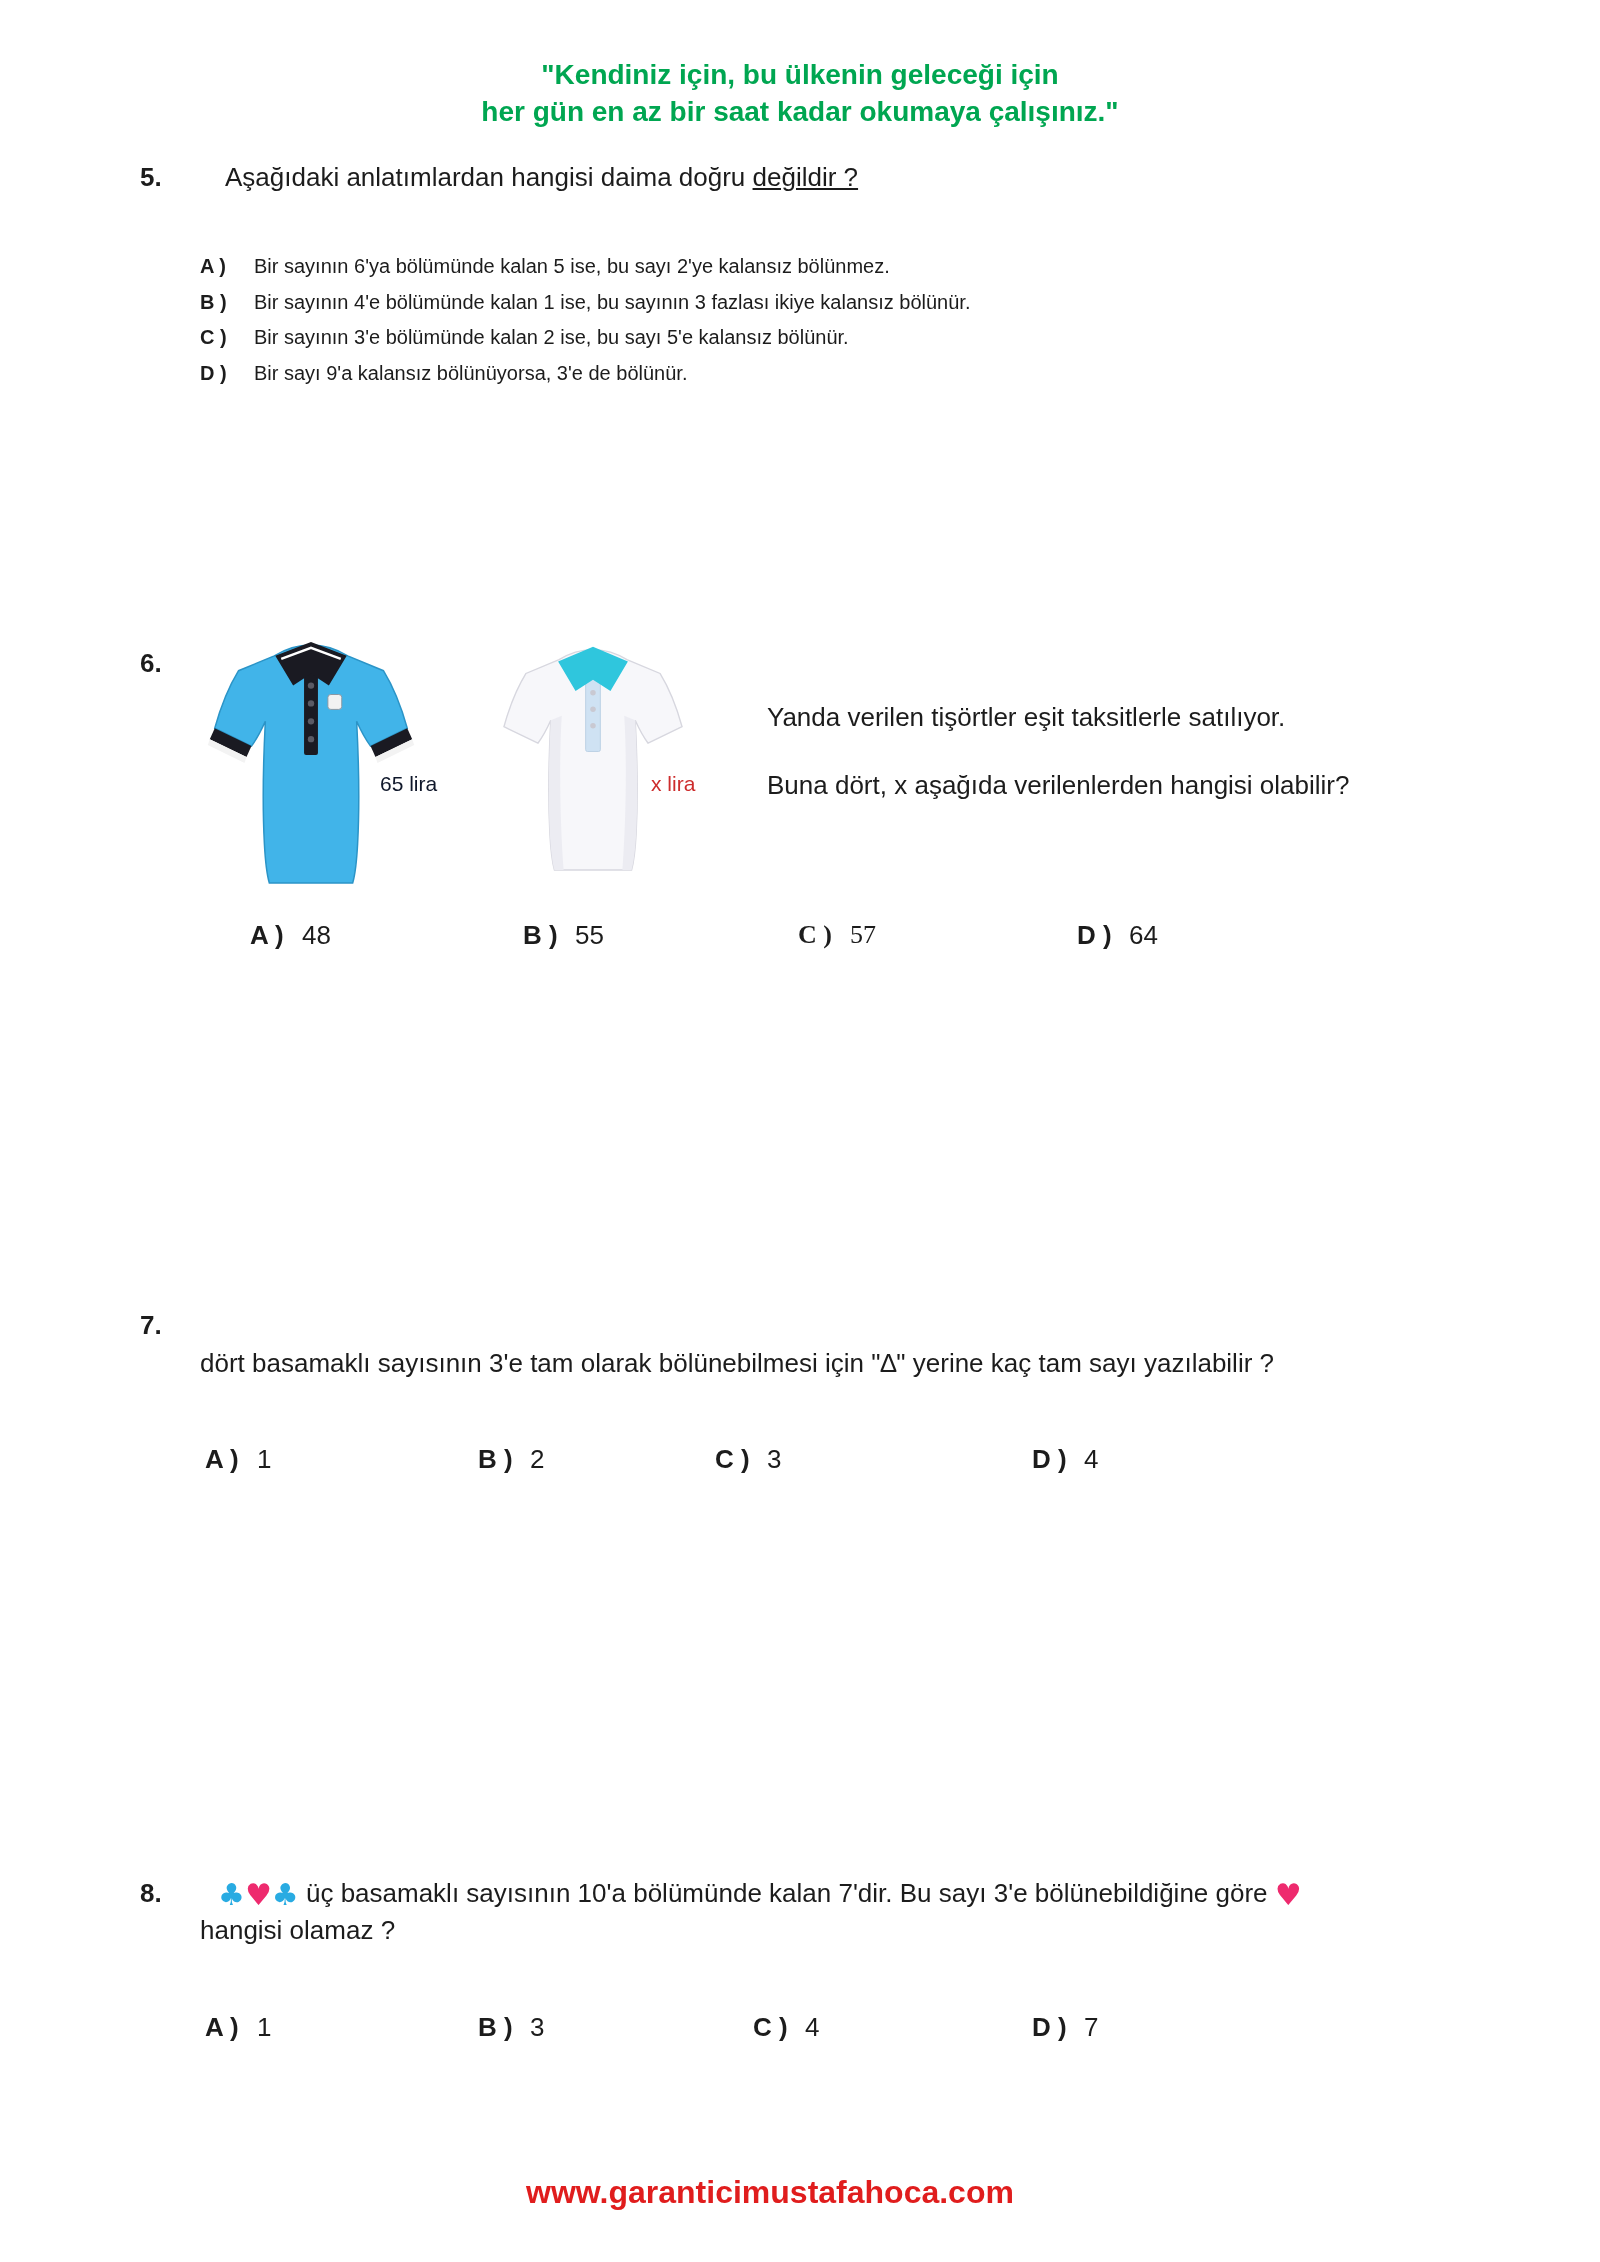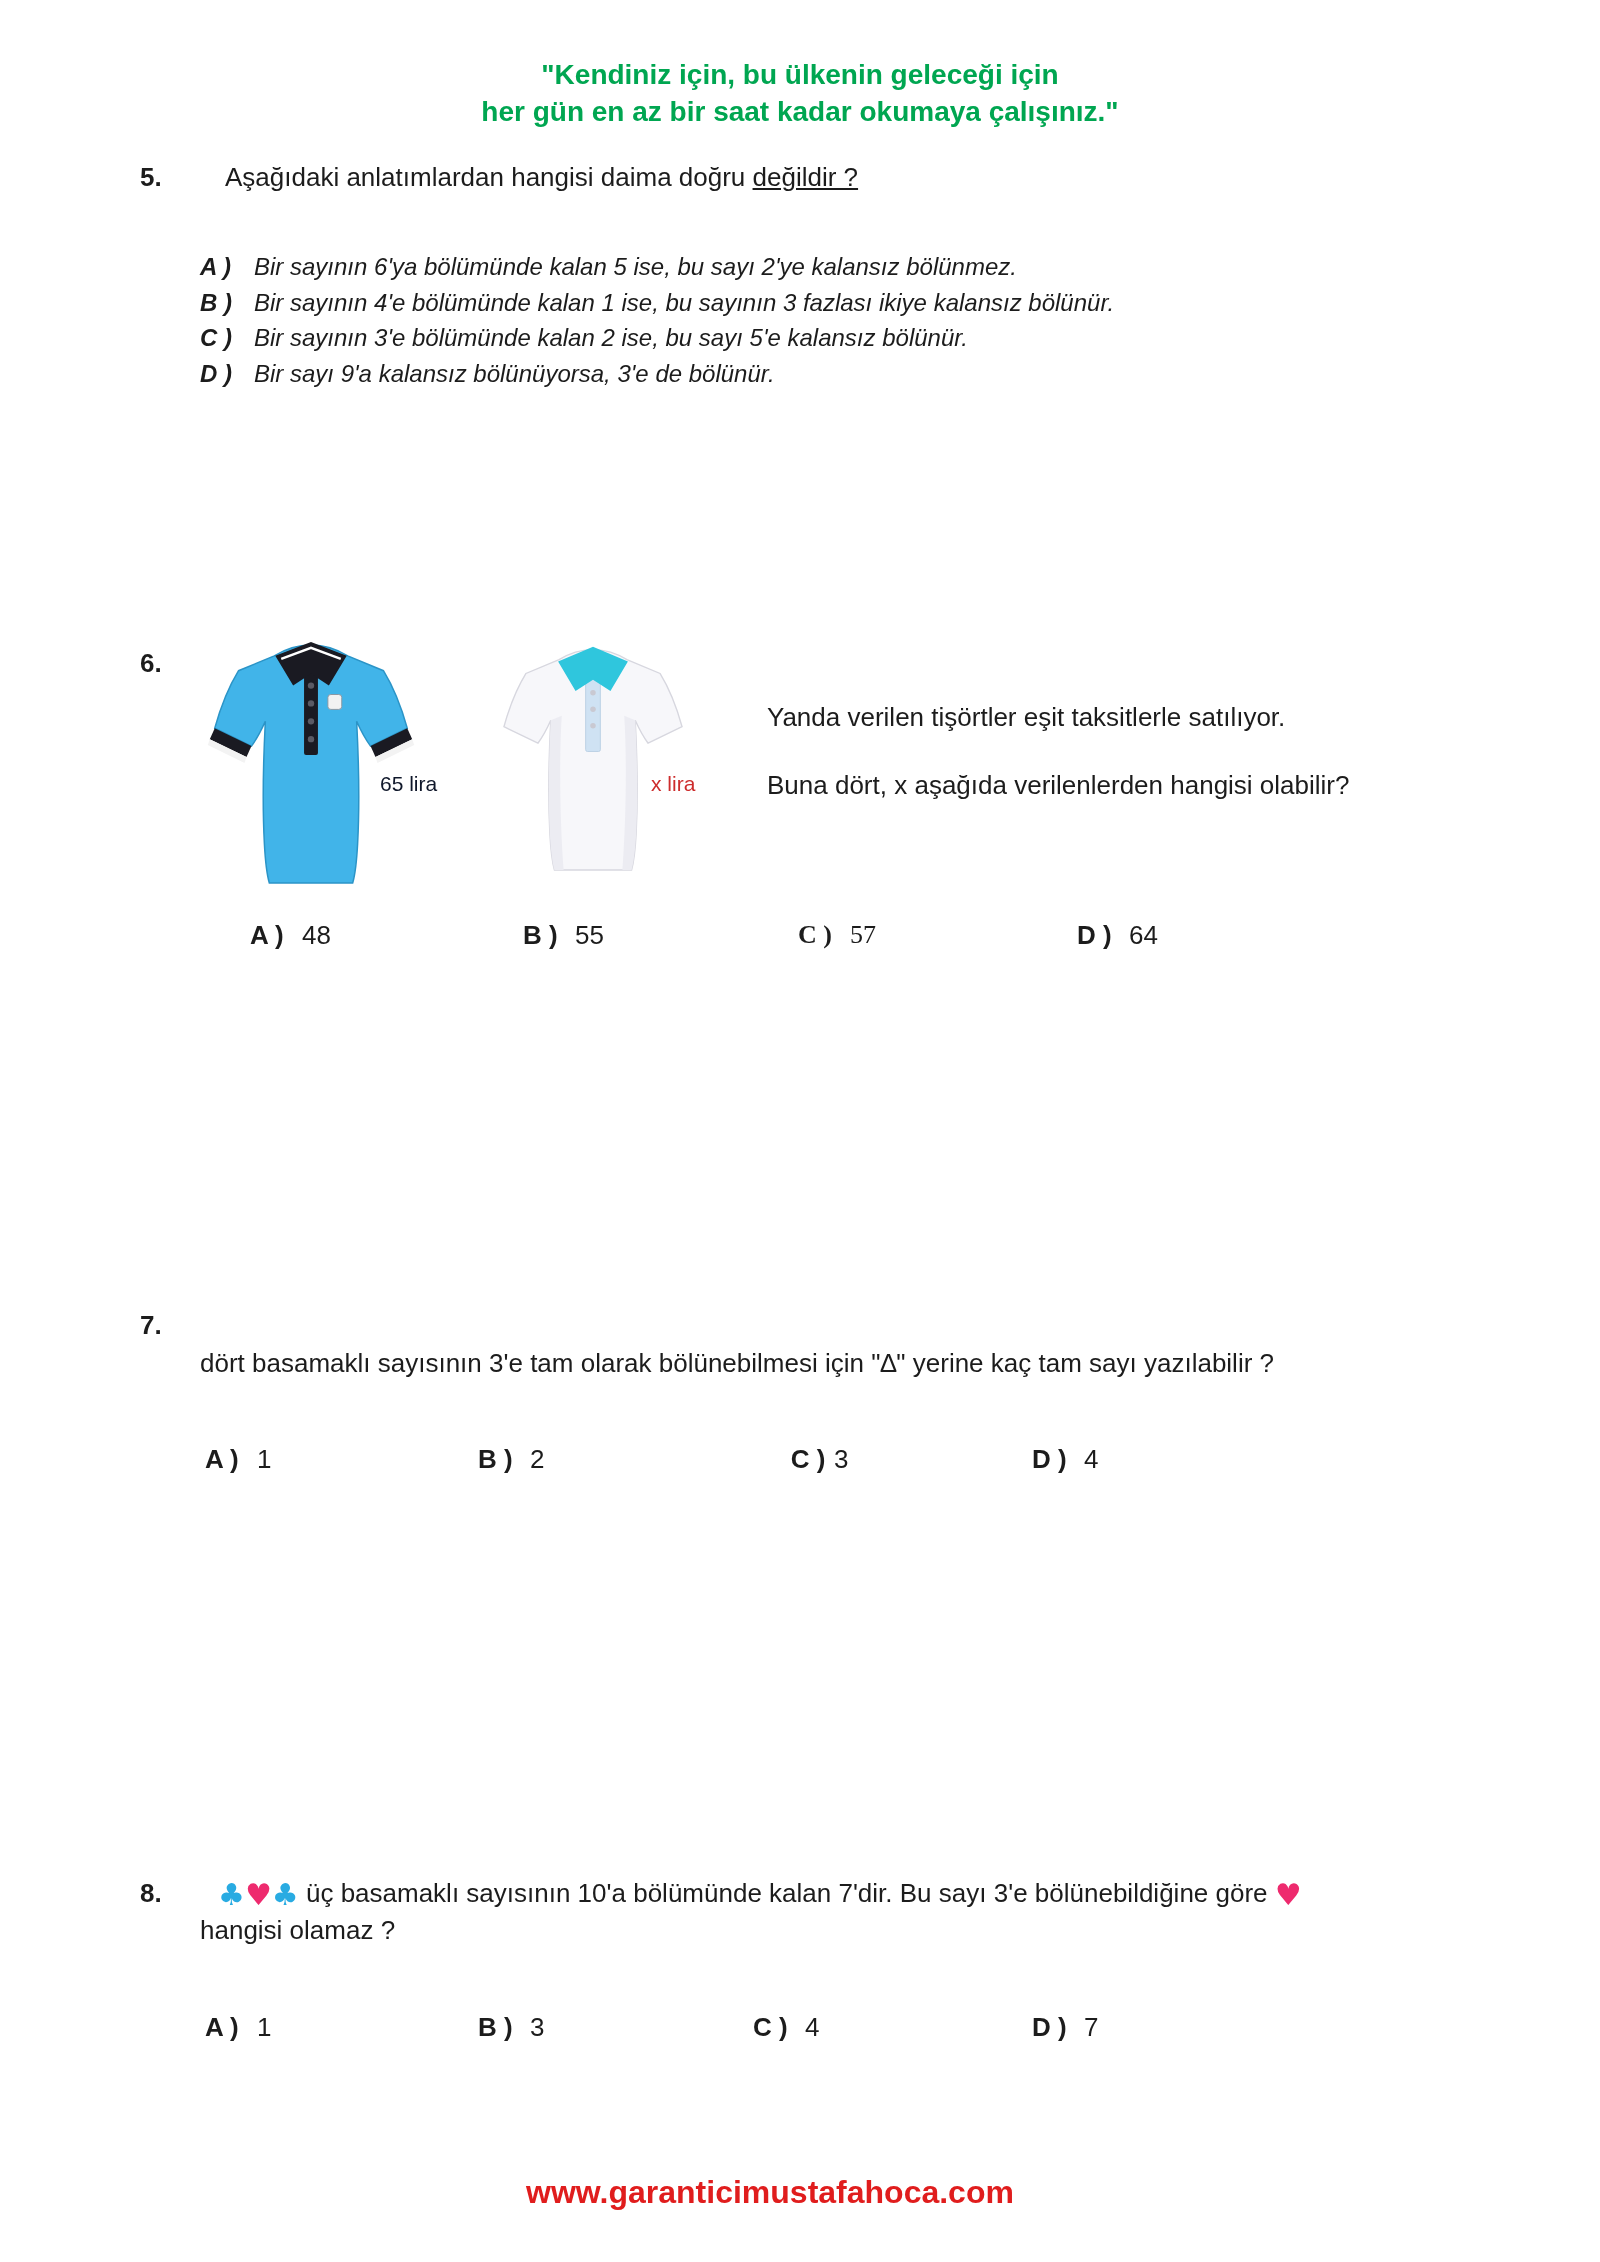--- a/index.html
+++ b/index.html
@@ -20,21 +20,21 @@
     text-align:center;
     font-size:28px; font-weight:700; line-height:37px;
   }
 
   
   .qnum  { position:absolute; font-size:26px; font-weight:700; }
   .stem  { position:absolute; font-size:26px; white-space:nowrap; }
   .u     { text-decoration:underline; }
 
   
-  .q5-options { position:absolute; font-size:24px; line-height:35.5px; white-space:nowrap;font-style:italic; }
+  .q5-options { position:absolute; font-size:20px; line-height:35.5px; white-space:nowrap; }
   .q5-opt .opt-label { display:inline-block; min-width:54px; }
   .opt-label { font-weight:700; }
 
   
   .opts-row { position:absolute; left:0; width:1600px; height:40px; font-size:26px; }
   .opt { position:absolute; top:0; white-space:nowrap; }
   .opt .opt-label { display:inline-block; min-width:52px; }
 
   
   .shirt { position:absolute; }
@@ -114,21 +114,21 @@
     <span class="opt" style="left:753px;font-family:Liberation Serif, serif;"><span class="opt-label">C )</span><span>57</span></span>
     <span class="opt" style="left:1032px;"><span class="opt-label">D )</span><span>64</span></span>
   </div>
 
   <div class="qnum" style="left:140px; top:1310px;">7.</div>
   <div class="stem" style="left:200px; top:1348px;">dört basamaklı sayısının 3'e tam olarak bölünebilmesi için "∆" yerine kaç tam sayı yazılabilir ?</div>
 
   <div class="opts-row" style="top:1444px;">
     <span class="opt" style="left:205px;"><span class="opt-label">A )</span><span>1</span></span>
     <span class="opt" style="left:478px;"><span class="opt-label">B )</span><span>2</span></span>
-    <span class="opt" style="left:782px;text-align:center;"><span class="opt-label">C )</span><span>3</span></span>
+    <span class="opt" style="left:715px;"><span class="opt-label">C )</span><span>3</span></span>
     <span class="opt" style="left:1032px;"><span class="opt-label">D )</span><span>4</span></span>
   </div>
 
   <div class="qnum" style="left:140px; top:1878px;">8.</div>
   <div class="stem" style="left:218px; top:1878px;">
     <span class="suit" style="color: rgb(41, 171, 226);">♣</span><span class="suit" style="color: rgb(238, 42, 110);">♥</span><span class="suit" style="color: rgb(41, 171, 226);">♣</span><span> üç basamaklı sayısının 10'a  bölümünde kalan 7'dir. Bu sayı 3'e bölünebildiğine göre </span><span class="suit" style="color: rgb(238, 42, 110);">♥</span>
   </div>
   <div class="stem" style="left:200px; top:1915px;">hangisi olamaz ?</div>
 
   <div class="opts-row" style="top:2012px;">

